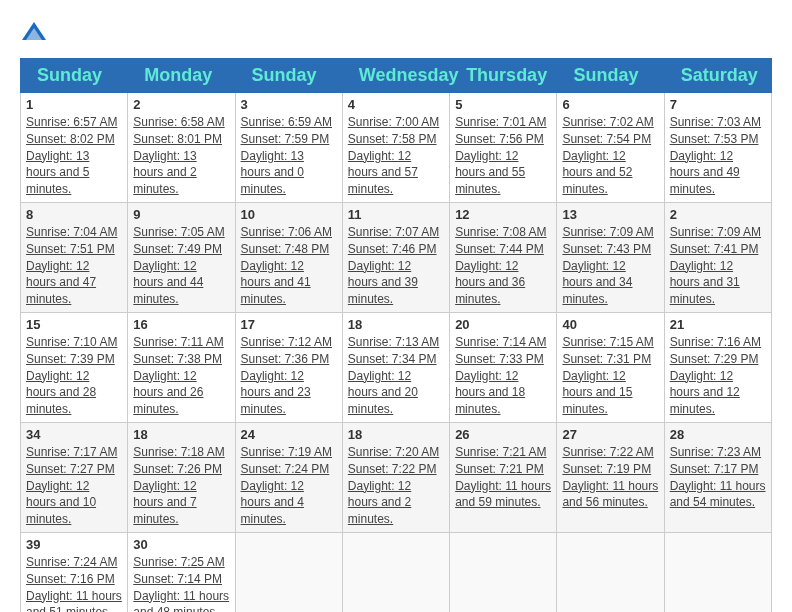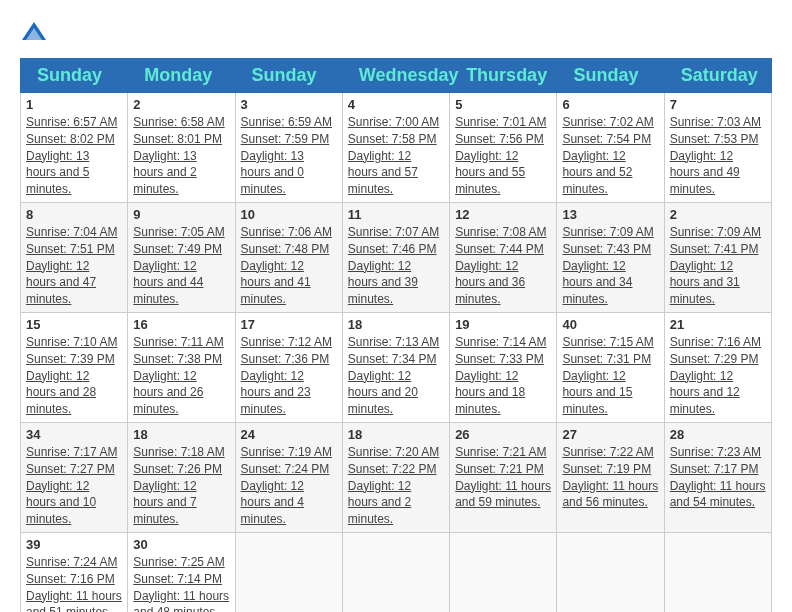--- a/index.html
+++ b/index.html
@@ -267,21 +267,21 @@
       </td>
         <td>
         <span class="day-number">18</span>
         <div class="day-info">
           Sunrise: 7:13 AM<br>
           Sunset: 7:34 PM<br>
           Daylight: 12 hours and 20 minutes.
         </div>
       </td>
         <td>
-        <span class="day-number">19</span>
+        <span class="day-number">20</span>
         <div class="day-info">
           Sunrise: 7:14 AM<br>
           Sunset: 7:33 PM<br>
           Daylight: 12 hours and 18 minutes.
         </div>
       </td>
         <td>
         <span class="day-number">40</span>
         <div class="day-info">
           Sunrise: 7:15 AM<br>

